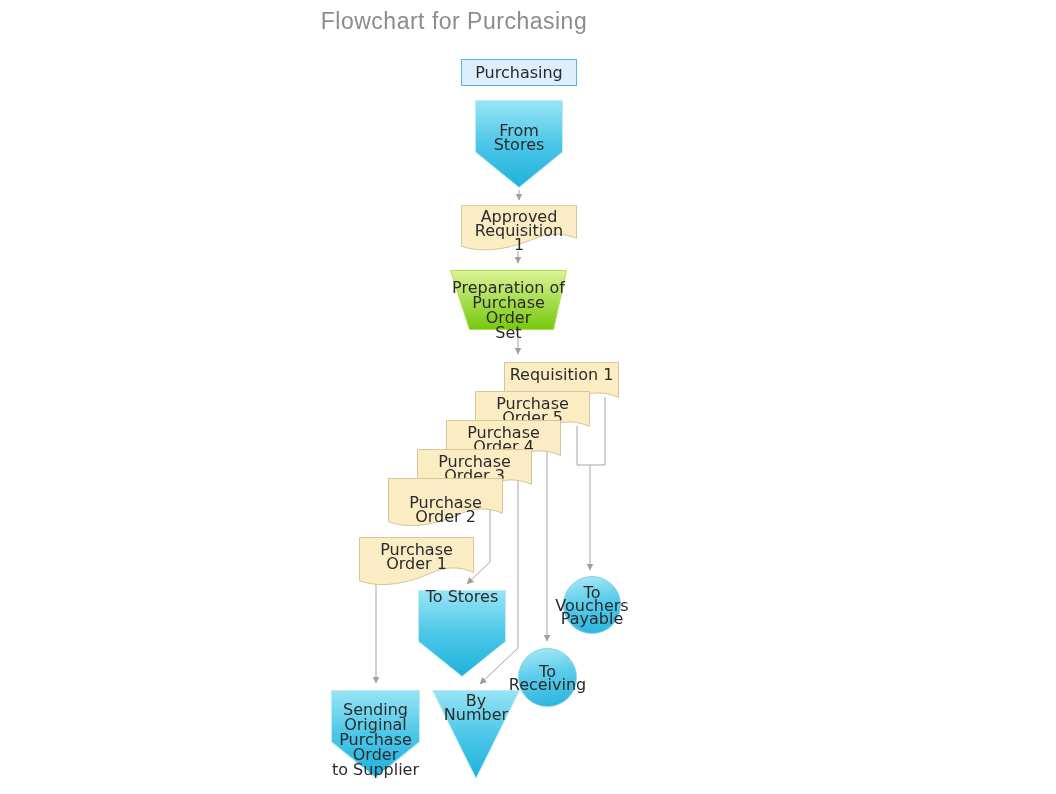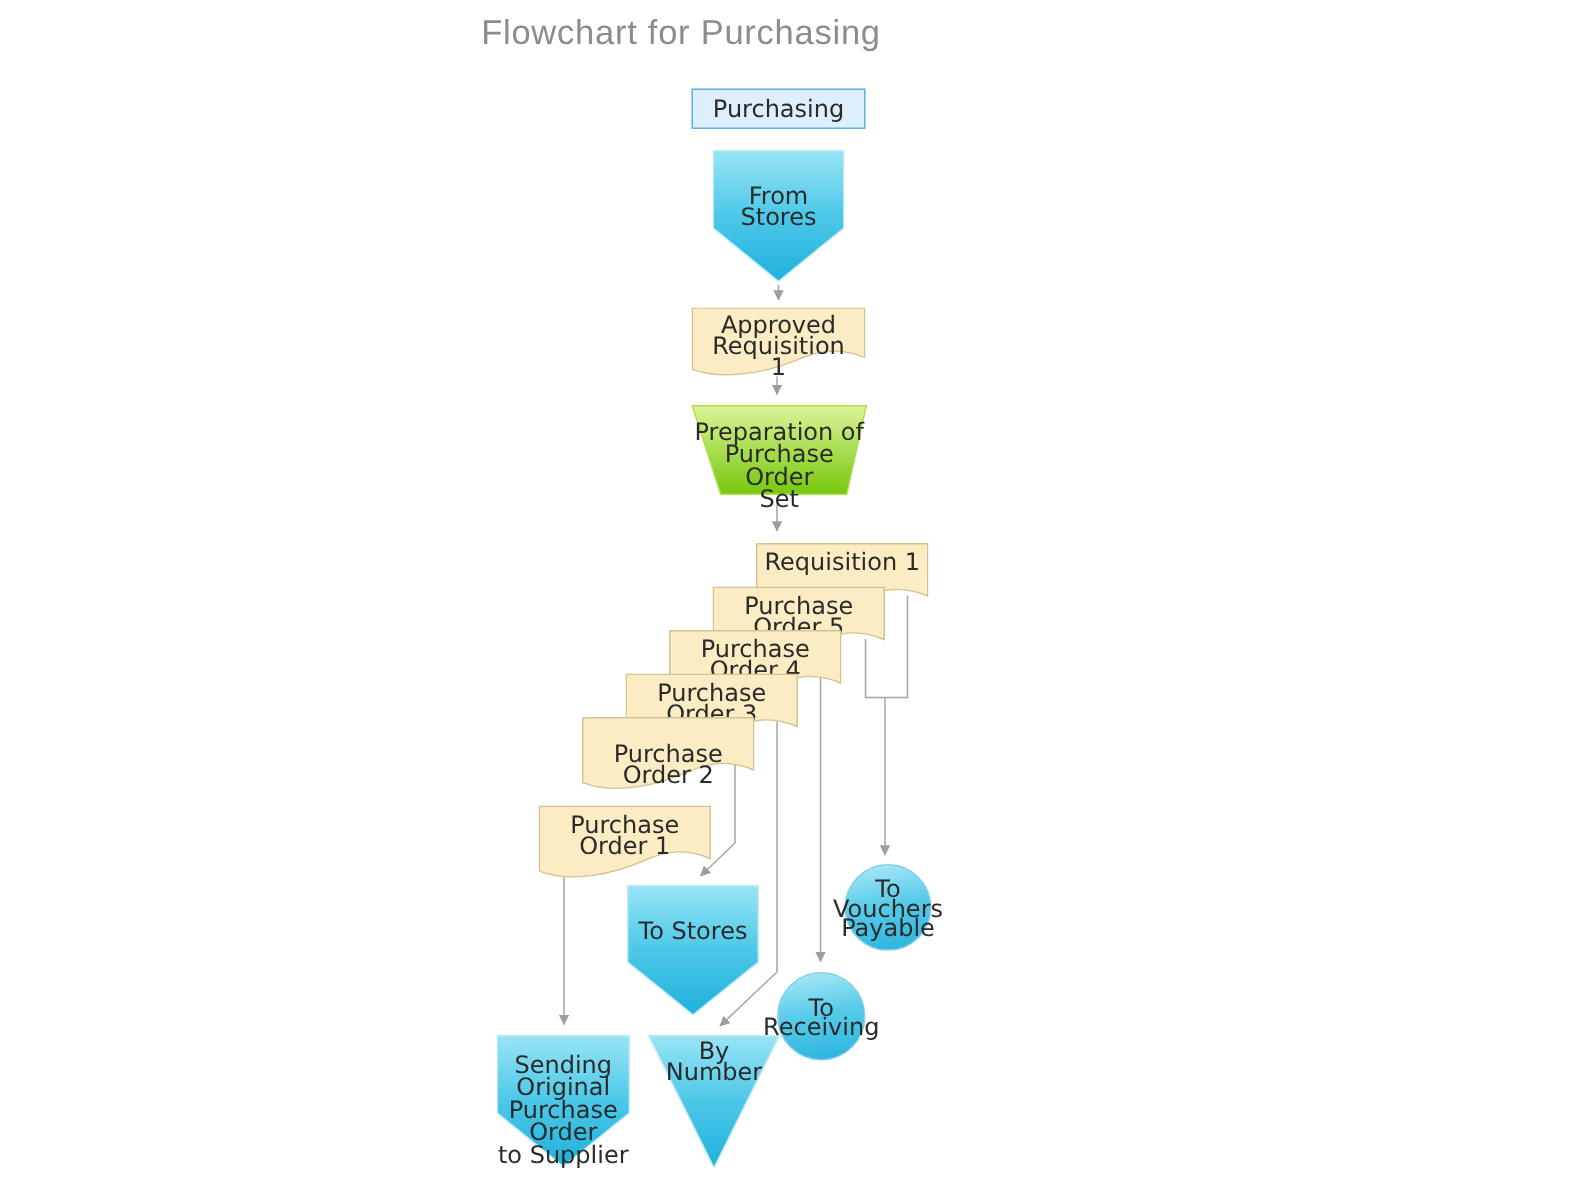--- a/index.html
+++ b/index.html
@@ -80,21 +80,21 @@
   </div>
 
   <div class="node" style="left:461px;top:205px;width:116px;height:50px">
     <svg viewBox="0 0 116 57" preserveAspectRatio="none">
       <path d="M0.5 0.5 L115.5 0.5 L115.5 38 C 100 31 87 32 72 39 C 51 49 23 56 0.5 47 Z" fill="#fbecc3" stroke="#d2c392" stroke-width="1"></path>
     </svg>
     <div class="lbl" style="padding-top:5px">Approved Requisition
 1</div>
   </div>
 
-  <div class="node" style="left:461px;top:270px;width:117px;height:60px">
+  <div class="node" style="left:450px;top:270px;width:117px;height:60px">
     <svg viewBox="0 0 117 60" preserveAspectRatio="none">
       <path d="M0.5 0.5 L116.5 0.5 L103.5 59.5 L19.5 59.5 Z" fill="url(#gradGreen)" stroke="#aede4e" stroke-width="1"></path>
     </svg>
     <div class="lbl" style="padding-top:10px;line-height:15px">Preparation of
 Purchase Order
 Set</div>
   </div>
 
   <div class="node" style="left:504px;top:362px;width:115px;height:53px">
     <svg viewBox="0 0 116 57" preserveAspectRatio="none">
@@ -135,21 +135,21 @@
     <svg viewBox="0 0 116 57" preserveAspectRatio="none">
       <path d="M0.5 0.5 L115.5 0.5 L115.5 38 C 100 31 87 32 72 39 C 51 49 23 56 0.5 47 Z" fill="#fbecc3" stroke="#d2c392" stroke-width="1"></path>
     </svg>
     <div class="lbl" style="padding-top:6px">Purchase Order 1</div>
   </div>
 
   <div class="node" style="left:418px;top:590px;width:88px;height:87px">
     <svg viewBox="0 0 88 88" preserveAspectRatio="none">
       <path d="M0.5 0.5 L87.5 0.5 L87.5 52 L44 87.5 L0.5 52 Z" fill="url(#gradCyan)" stroke="#bfeaf5" stroke-width="1"></path>
     </svg>
-    <div class="lbl" style="padding-top:24px">To Stores</div>
+    <div class="lbl" style="">To Stores</div>
   </div>
 
   <div class="node circle" style="left:563px;top:576px;width:58px;height:58px">
     <div class="lbl center">To
 Vouchers
 Payable</div>
   </div>
 
   <div class="node circle" style="left:518px;top:648px;width:59px;height:59px">
     <div class="lbl center">To

